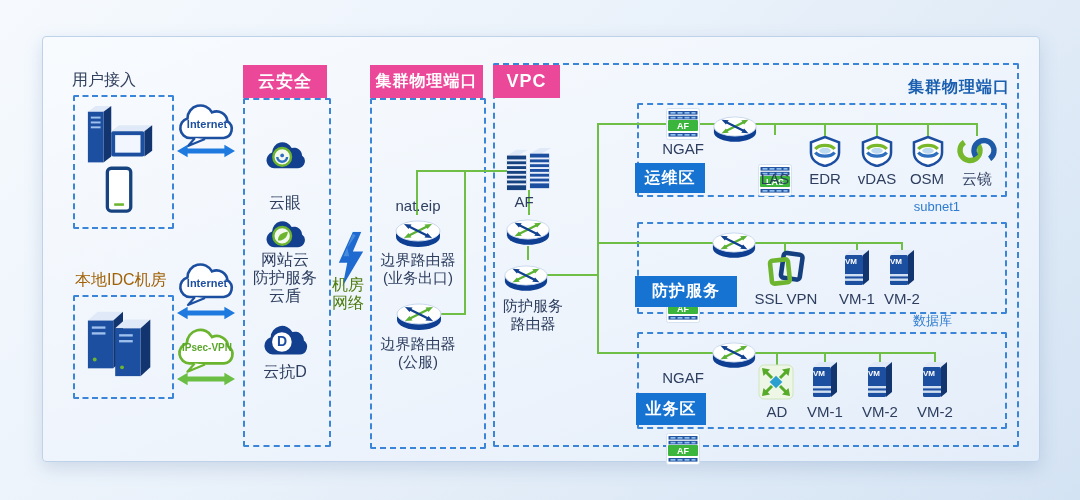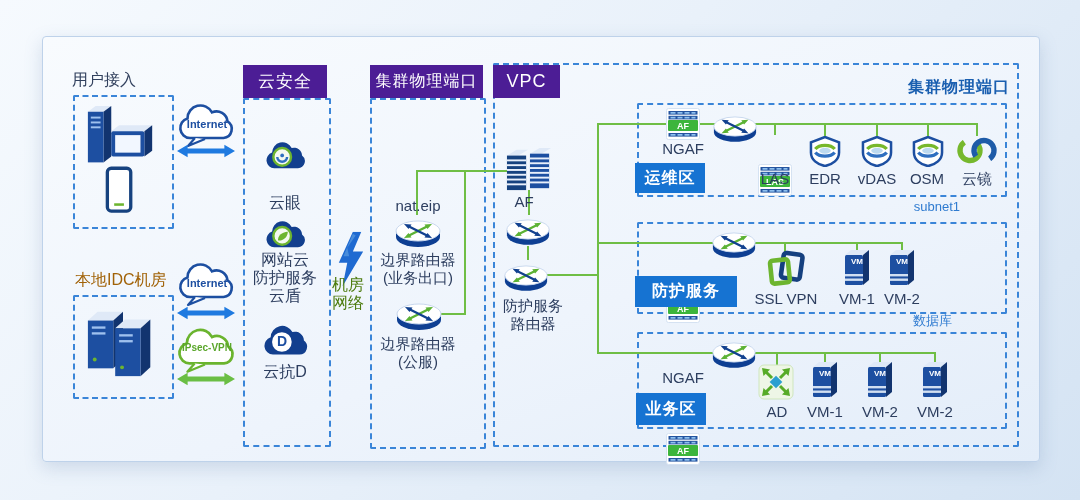--- a/index.html
+++ b/index.html
@@ -11,42 +11,42 @@
   }
   .abs{position:absolute;}
   .panel{
     left:42px;top:36px;width:996px;height:424px;
     background:linear-gradient(160deg,#f8fbfe 0%,#eef4fc 60%,#e3edf9 100%);
     border:1px solid #bed2ea;border-radius:4px;
     box-shadow:0 6px 18px rgba(90,125,170,.22);
   }
   .dashed{border:2px dashed #3a85d8;border-radius:2px;z-index:1;}
   .hdr{
-    background:#4c1d95;color:#fff;font-weight:normal;
+    background:#ec4899;color:#fff;font-weight:bold;
     display:flex;align-items:center;justify-content:center;
     z-index:5;letter-spacing:1px;
   }
   .ztag{
     background:#1673d2;color:#fff;font-weight:bold;
     display:flex;align-items:center;justify-content:center;
     z-index:5;letter-spacing:1px;font-size:16px;
   }
   .lbl{color:#2d3e5f;text-align:center;z-index:4;line-height:1.2;}
   .note{color:#2f7bd0;font-size:13px;z-index:4;text-align:right;}
   .wire{background:#6fbe45;z-index:2;}
   .icon{z-index:3;}
   .cloudtxt{position:absolute;left:0;right:0;top:19px;text-align:center;font-size:11px;z-index:4;font-weight:bold;}
   .afdev{position:relative;}
   .afbadge{
     position:absolute;left:2px;right:2px;top:12px;height:11px;background:#3cb53c;
     color:#fff;font-size:9px;font-weight:bold;display:flex;align-items:center;
     justify-content:center;border-radius:1px;z-index:4;
   }
   .vmbadge{
-    position:absolute;left:1px;top:9px;width:18px;text-align:right;color:#fff;
+    position:absolute;left:1px;top:9px;width:18px;text-align:left;color:#fff;
     font-size:8px;font-weight:bold;z-index:4;
   }
   .dbadge{
     position:absolute;left:0;width:100%;top:9px;text-align:center;color:#1d4fa1;
     font-size:14px;font-weight:bold;z-index:4;
   }
   svg{display:block;}
 </style>
 </head>
 <body>

